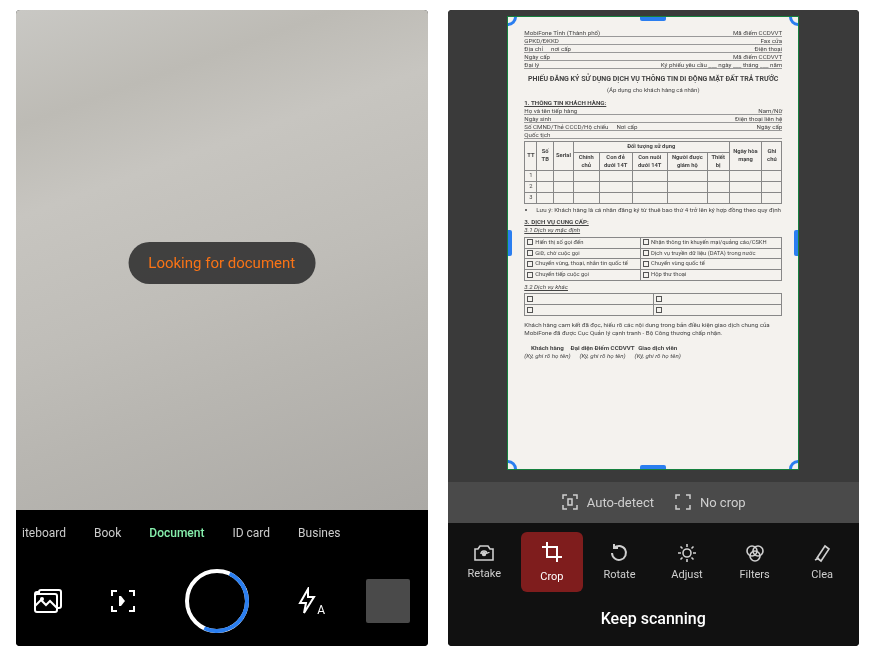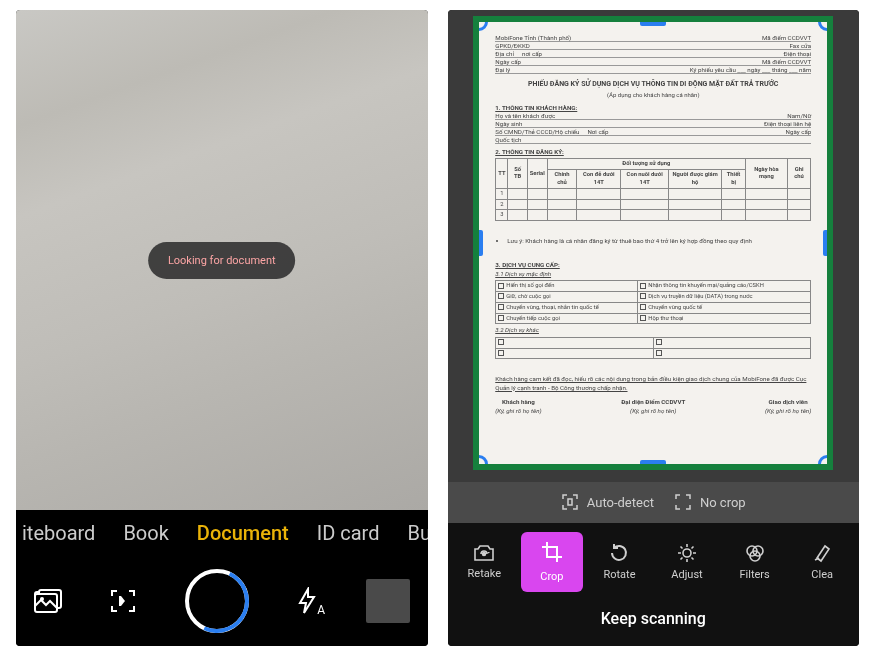--- a/index.html
+++ b/index.html
@@ -31,39 +31,39 @@
     flex: 1;
     position: relative;
     background: linear-gradient(160deg,#c9c8c4 0%,#bdbbb5 18%,#c7c5c0 32%,#bfbdb8 55%,#b8b6b1 70%,#aba9a5 100%);
   }
   .toast {
     position: absolute;
     top: 232px;
     left: 50%;
     transform: translateX(-50%);
     background: rgba(55,55,55,.94);
-    color: #fca5a5;
+    color: #f97316;
     padding: 12px 20px;
     border-radius: 24px;
-    font-size: 11px;
+    font-size: 15px;
     white-space: nowrap;
   }
   .mode-strip {
     display: flex;
     align-items: center;
     height: 46px;
     background: #000;
     color: #ccc;
-    font-size: 20px;
+    font-size: 12px;
     gap: 28px;
     padding: 0 6px;
     overflow: hidden;
   }
   .mode-strip span { display:inline-block; white-space:nowrap; }
-  .mode-active { color: #eab308; font-weight:500; }
+  .mode-active { color: #86efac; font-weight:500; }
   .action-strip {
     display: flex;
     align-items: center;
     justify-content: space-between;
     height: 90px;
     background: #000;
     padding: 0 18px;
   }
   .ico { color:#fff; display:flex; align-items:center; justify-content:center; }
   .shutter {
@@ -92,25 +92,25 @@
   .crop-area {
     flex:1;
     position:relative;
     background:#3a3a3a;
     display:flex;
     align-items:flex-start;
     justify-content:center;
     padding: 6px 10px 12px;
   }
   .doc-paper {
-    width: 360px;
+    width: 292px;
     height: 454px;
     background:#f4f2ee;
     position:relative;
-    border:6px solid #15803d;
+    border:1px solid #15803d;
     padding:12px 16px 8px;
     font-size:6.2px;
     color:#444;
     line-height:1.35;
     overflow:hidden;
   }
   .doc-title { text-align:center; font-weight:bold; font-size:7px; margin:6px 0 2px; }
   .doc-sub { text-align:center; font-size:6px; margin-bottom:4px; }
   .doc-line { border-bottom:.5px solid #999; height:8px; display:flex; gap:8px;}
   .doc-sec { font-weight:bold; margin-top:4px; text-decoration:underline;}
@@ -132,21 +132,21 @@
   }
   .detect-bar .item { display:flex; align-items:center; gap:8px; }
   .tool-bar {
     height:72px; background:#111; display:flex; align-items:flex-end; color:#cfcfcf;
     padding:0 6px; gap:6px;
   }
   .tool {
     flex:1; display:flex; flex-direction:column; align-items:center; justify-content:center; gap:4px;
     font-size:11px; border-radius:6px; height:60px;
   }
-  .tool.active { background:#d946ef; color:#fff;gap:7px; }
+  .tool.active { background:#7f1d1d; color:#fff;gap:7px; }
   .save-bar {
     height:56px; background:#111; display:flex; align-items:center; justify-content:center; gap:26px;
   }
   .keep-btn { color:#fff; font-size:16px; font-weight:500; }
   .save-btn {
     background:#1f7af0; color:#fff; font-size:17px; font-weight:600;
     padding:10px 22px; border-radius:24px;
   }
   svg { display:block; }
 </style>
@@ -217,36 +217,35 @@
             <span style="margin-left:auto">Mã điểm CCDVVT</span>
           </div>
         <div class="doc-line">
             <span>Đại lý</span>
             <span style="margin-left:auto"><span>Ký phiếu yêu cầu</span> ___ <span>ngày</span> ___ <span>tháng</span> ___ <span>năm</span></span>
           </div>
         <div class="doc-title">PHIẾU ĐĂNG KÝ SỬ DỤNG DỊCH VỤ THÔNG TIN DI ĐỘNG MẶT ĐẤT TRẢ TRƯỚC</div>
         <div class="doc-sub">(Áp dụng cho khách hàng cá nhân)</div>
         <div class="doc-sec">1. THÔNG TIN KHÁCH HÀNG:</div>
         <div class="doc-line">
-            <span>Họ và tên khách được</span>
+            <span>Họ và tên tiếp hàng</span>
             <span style="margin-left:auto">Nam/Nữ</span>
           </div>
         <div class="doc-line">
             <span>Ngày sinh</span>
             <span style="margin-left:auto">Điện thoại liên hệ</span>
           </div>
         <div class="doc-line">
             <span>Số CMND/Thẻ CCCD/Hộ chiếu</span>
             <span>Nơi cấp</span>
             <span style="margin-left:auto">Ngày cấp</span>
           </div>
         <div class="doc-line">
             <span>Quốc tịch</span>
           </div>
-        <div class="doc-sec">2. THÔNG TIN ĐĂNG KÝ:</div>
         <table class="doc-tbl">
           <tbody>
               <tr>
             <th rowspan="2">TT</th>
             <th rowspan="2">Số TB</th>
             <th rowspan="2">Serial</th>
             <th colspan="5">Đối tượng sử dụng</th>
             <th rowspan="2">Ngày hòa mạng</th>
             <th rowspan="2">Ghi chú</th>
           </tr>
@@ -288,21 +287,21 @@
                 <td></td>
                 <td></td>
                 <td></td>
                 <td></td>
                 <td></td>
                 <td></td>
                 <td></td>
               </tr>
         </tbody>
           </table>
-        <ul style="padding-left:12px; margin:16px 0;">
+        <ul style="padding-left:12px; margin:2px 0;">
             <li>Lưu ý: Khách hàng là cá nhân đăng ký từ thuê bao thứ 4 trở lên ký hợp đồng theo quy định</li>
           </ul>
         <div class="doc-sec">3. DỊCH VỤ CUNG CẤP:</div>
         <div style="font-style:italic; text-decoration:underline;">3.1 Dịch vụ mặc định</div>
         <table class="doc-tbl">
           <tbody>
               <tr>
                 <td style="text-align:left"><span class="cb"></span><span>Hiển thị số gọi đến</span></td>
                 <td style="text-align:left"><span class="cb"></span><span>Nhận thông tin khuyến mại/quảng cáo/CSKH</span></td>
               </tr>
@@ -326,22 +325,22 @@
               <tr>
                 <td style="text-align:left"><span class="cb"></span></td>
                 <td style="text-align:left"><span class="cb"></span></td>
               </tr>
               <tr>
                 <td style="text-align:left"><span class="cb"></span></td>
                 <td style="text-align:left"><span class="cb"></span></td>
               </tr>
             </tbody>
           </table>
-        <div style="margin-top:16px;text-decoration:underline;">Khách hàng cam kết đã đọc, hiểu rõ các nội dung trong bản điều kiện giao dịch chung của MobiFone đã được Cục Quản lý cạnh tranh - Bộ Công thương chấp nhận.</div>
-        <div style="display:flex; justify-content:space-between; margin-top:6px; text-align:center;">
+        <div style="margin-top:5px;">Khách hàng cam kết đã đọc, hiểu rõ các nội dung trong bản điều kiện giao dịch chung của MobiFone đã được Cục Quản lý cạnh tranh - Bộ Công thương chấp nhận.</div>
+        <div style="display:flex; margin-top:6px; text-align:center;">
           <div><b>Khách hàng</b><br><i>(Ký, ghi rõ họ tên)</i></div>
           <div><b>Đại diện Điểm CCDVVT</b><br><i>(Ký, ghi rõ họ tên)</i></div>
           <div><b>Giao dịch viên</b><br><i>(Ký, ghi rõ họ tên)</i></div>
         </div>
 
         <div class="handle h-tl"></div>
         <div class="handle h-tr"></div>
         <div class="handle h-bl"></div>
         <div class="handle h-br"></div>
         <div class="midh mh-t"></div>

